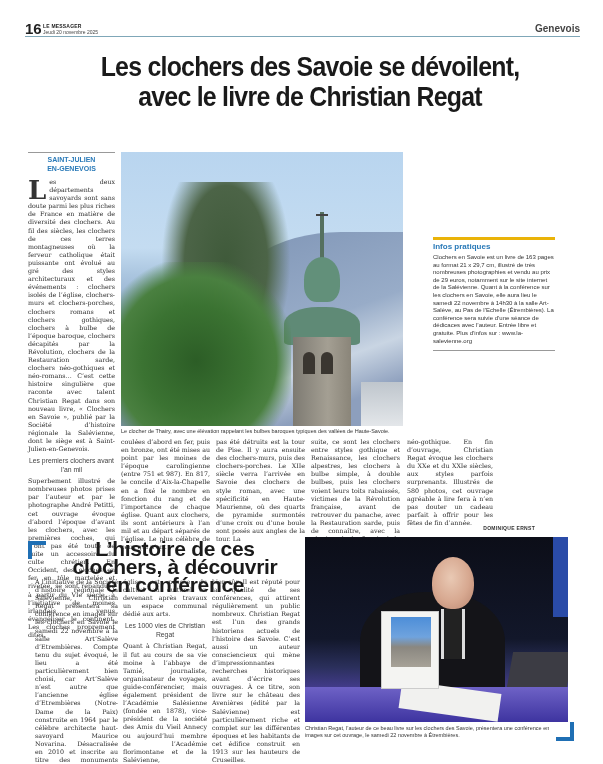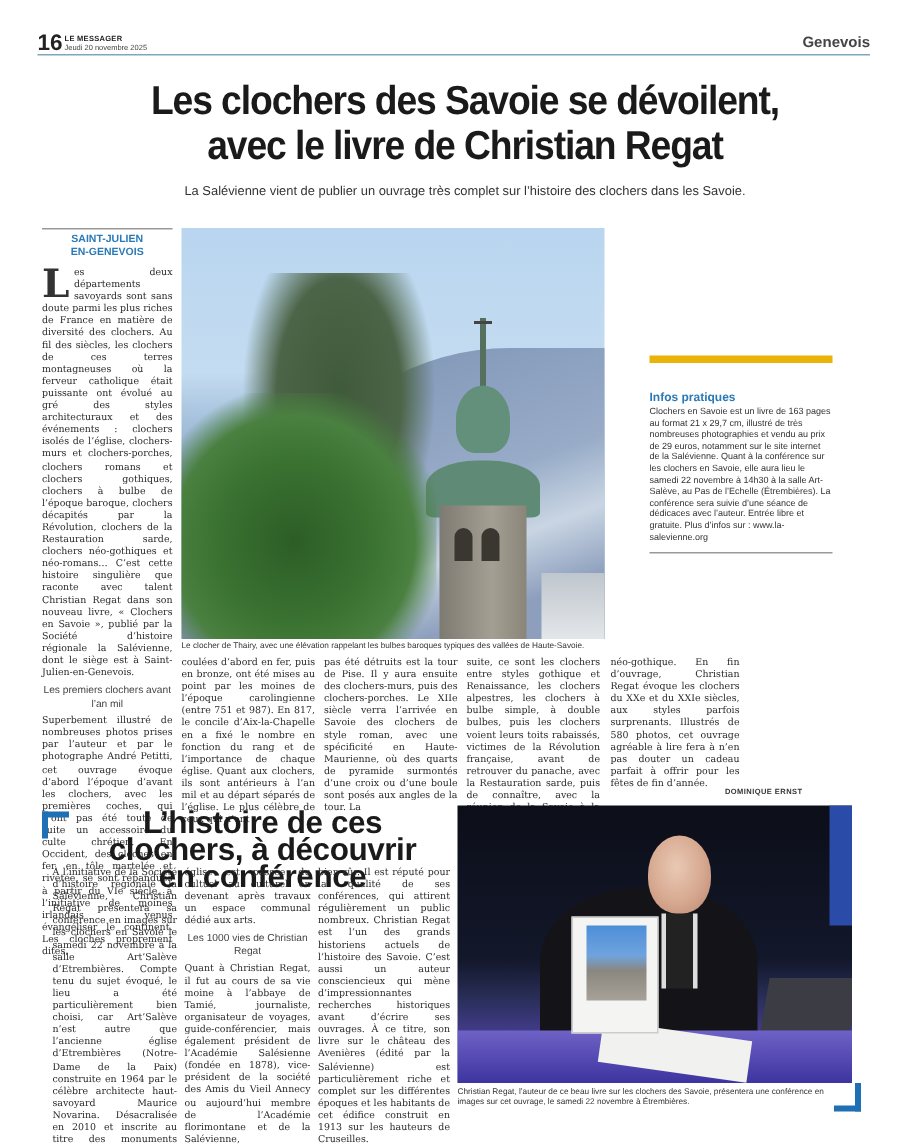--- a/index.html
+++ b/index.html
@@ -27,21 +27,21 @@
   .photo1 .tree-fg { position: absolute; left: -20px; top: 110px; width: 190px; height: 180px; background: radial-gradient(ellipse at 50% 55%, #2c5d26 0%, #3b7332 40%, #4a8040 60%, rgba(60,110,50,0) 75%); }
   .photo1 .tower { position: absolute; left: 172px; top: 185px; width: 58px; height: 90px; background: linear-gradient(90deg, #7d7a72, #a49f93 60%, #8a8579); }
   .photo1 .dome { position: absolute; left: 163px; top: 155px; width: 76px; height: 38px; background: #5f8a76; border-radius: 45% 45% 8% 8%; }
   .photo1 .bulb { position: absolute; left: 183px; top: 105px; width: 36px; height: 45px; background: #62907a; border-radius: 50% 50% 35% 35%; }
   .photo1 .spire { position: absolute; left: 199px; top: 60px; width: 4px; height: 50px; background: #55705f; }
   .photo1 .cross { position: absolute; left: 195px; top: 62px; width: 12px; height: 2px; background: #444; }
   .photo1 .win { position: absolute; top: 200px; width: 12px; height: 22px; background: #3a3630; border-radius: 6px 6px 0 0; }
   .photo1 .bld { position: absolute; left: 240px; top: 230px; width: 45px; height: 45px; background: linear-gradient(180deg, #bfc6cd, #e4e7ea); }
   .caption { position: absolute; font-family: "Liberation Sans", sans-serif; font-size: 5.5px; line-height: 7px; color: #333; }
 
-  .info { position: absolute; left: 433px; top: 237px; width: 122px; border-top: 5px solid #eab308; border-bottom: 1px solid #999; padding: 18px 0 5px 0; font-family: "Liberation Sans", sans-serif; }
+  .info { position: absolute; left: 433px; top: 237px; width: 122px; border-top: 3px solid #eab308; border-bottom: 1px solid #999; padding: 2px 0 5px 0; font-family: "Liberation Sans", sans-serif; }
   .info h3 { font-size: 8px; color: #2a7ab8; font-weight: bold; margin-bottom: 3px; }
   .info p { font-size: 6px; line-height: 7.6px; color: #333; }
 
   .byline { position: absolute; left: 455px; top: 525px; width: 80px; text-align: right; font-family: "Liberation Sans", sans-serif; font-weight: bold; font-size: 5px; letter-spacing: 0.3px; color: #333; }
 
   .bracket-tl { position: absolute; left: 28px; top: 541px; width: 18px; height: 18px; border-left: 4px solid #1f6fb4; border-top: 4px solid #1f6fb4; }
   .bracket-br { position: absolute; left: 556px; top: 722px; width: 18px; height: 19px; border-right: 4px solid #1f6fb4; border-bottom: 4px solid #1f6fb4; }
   .headline2 { position: absolute; left: 50px; top: 540px; width: 250px; text-align: center; font-family: "Liberation Sans", sans-serif; font-size: 21px; line-height: 18px; color: #1a1a1a; letter-spacing: -0.3px; }
 
   .photo2 { position: absolute; left: 305px; top: 537px; width: 263px; height: 185px; overflow: hidden; background: linear-gradient(180deg, #0c0e18 0%, #12172a 55%, #2a2f5a 70%, #4a3f9a 85%, #5a4fb2 100%); }
@@ -65,21 +65,21 @@
     <div class="date">Jeudi 20 novembre 2025</div>
   </div>
   <div class="section">Genevois</div>
 </div>
 
 <h1 class="headline">
   <span>Les clochers des Savoie se dévoilent,</span><br>
   <span>avec le livre de Christian Regat</span>
 </h1>
 <div class="standfirst">
-  <span>La Salévienne vient de publier un ouvrage très complet sur l’histoire des clochers dans les Savoie.</span><br>
+  <br>
 </div>
 
 <div class="kicker">
   <span>SAINT-JULIEN</span><br>
   <span>EN-GENEVOIS</span>
 </div>
 <div class="col" style="left:28px; top:178px; width:87px;">
   <span class="dropcap">L</span>
   <span>es deux départements savoyards sont sans doute parmi les plus riches de France en matière de diversité des clochers. Au fil des siècles, les clochers de ces terres montagneuses où la ferveur catholique était puissante ont évolué au gré des styles architecturaux et des événements : clochers isolés de l’église, clochers-murs et clochers-porches, clochers romans et clochers gothiques, clochers à bulbe de l’époque baroque, clochers décapités par la Révolution, clochers de la Restauration sarde, clochers néo-gothiques et néo-romans… C’est cette histoire singulière que raconte avec talent Christian Regat dans son nouveau livre, « Clochers en Savoie », publié par la Société d’histoire régionale la Salévienne, dont le siège est à Saint-Julien-en-Genevois.</span>
   <span class="subhead">Les premiers clochers avant l’an mil</span>

